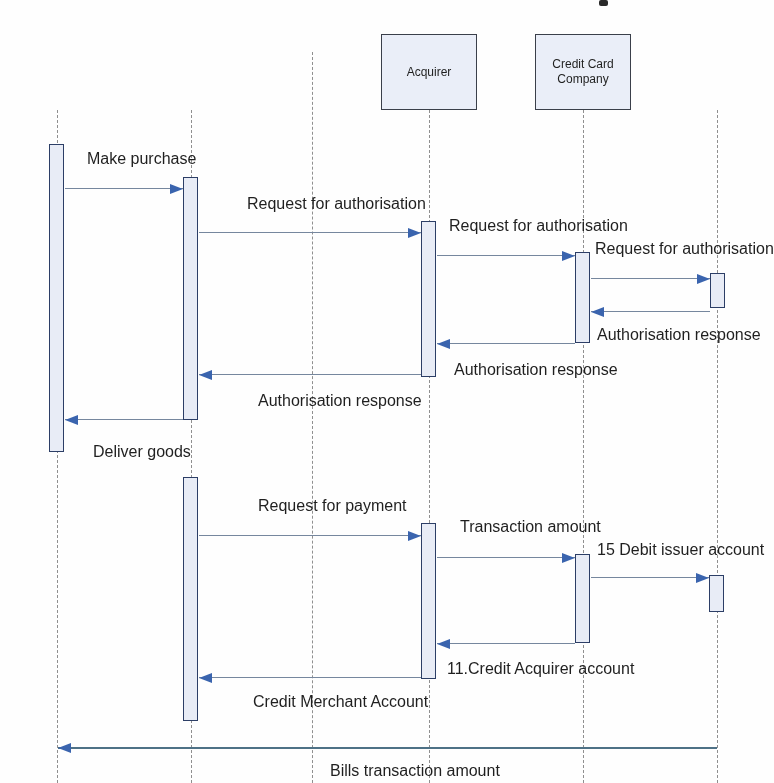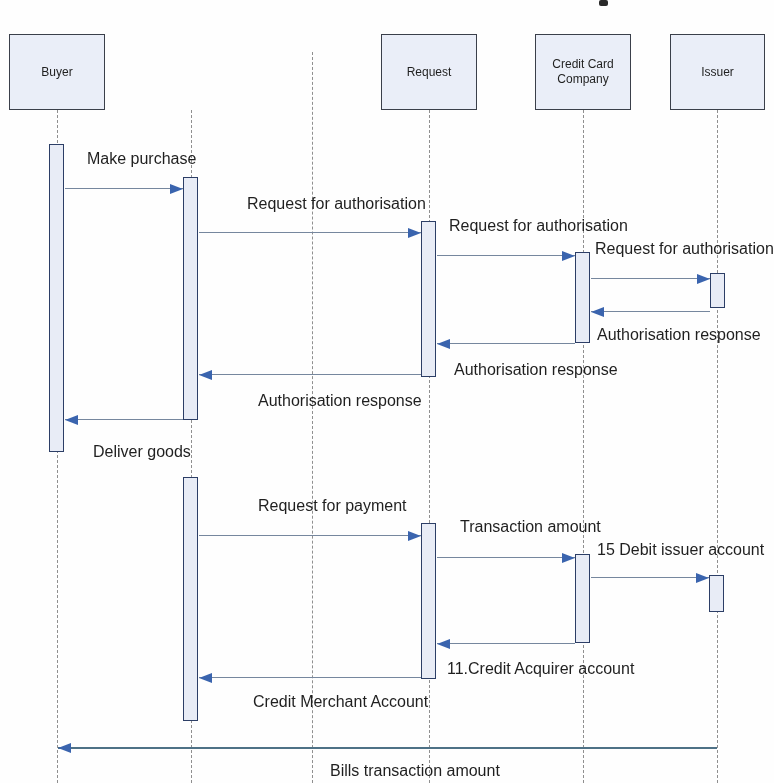--- a/index.html
+++ b/index.html
@@ -64,31 +64,25 @@
 </head>
 <body>
 
 <div id="stage">
     <div class="lifeline" style="left: 57px; top: 110px; height: 673px; border-left-color: rgb(143, 143, 143);"></div>
     <div class="lifeline" style="left: 191px; top: 110px; height: 673px; border-left-color: rgb(143, 143, 143);"></div>
     <div class="lifeline" style="left: 312px; top: 52px; height: 731px; border-left-color: rgb(143, 143, 143);"></div>
     <div class="lifeline" style="left: 429px; top: 110px; height: 673px; border-left-color: rgb(143, 143, 143);"></div>
     <div class="lifeline" style="left: 583px; top: 110px; height: 673px; border-left-color: rgb(143, 143, 143);"></div>
     <div class="lifeline" style="left: 717px; top: 110px; height: 673px; border-left-color: rgb(143, 143, 143);"></div>
-    <div class="actor" style="left: 9px; top: 34px; width: 96px; height: 76px; background: rgb(234, 238, 248); border: 1.5px solid rgb(58, 63, 74);">
-      <div class="actor-label" style="color: rgb(31, 31, 31);">Buyer</div>
-    </div>
     <div class="actor" style="left: 381px; top: 34px; width: 96px; height: 76px; background: rgb(234, 238, 248); border: 1.5px solid rgb(58, 63, 74);">
-      <div class="actor-label" style="color: rgb(31, 31, 31);">Request</div>
+      <div class="actor-label" style="color: rgb(31, 31, 31);">Acquirer</div>
     </div>
     <div class="actor" style="left: 535px; top: 34px; width: 96px; height: 76px; background: rgb(234, 238, 248); border: 1.5px solid rgb(58, 63, 74);">
       <div class="actor-label" style="color: rgb(31, 31, 31);">Credit Card Company</div>
-    </div>
-    <div class="actor" style="left: 670px; top: 34px; width: 95px; height: 76px; background: rgb(234, 238, 248); border: 1.5px solid rgb(58, 63, 74);">
-      <div class="actor-label" style="color: rgb(31, 31, 31);">Issuer</div>
     </div>
     <div class="activation" style="left: 49px; top: 144px; height: 308px; background: rgb(232, 236, 246); border: 1px solid rgb(44, 62, 102);"></div>
     <div class="activation" style="left: 183px; top: 177px; height: 243px; background: rgb(232, 236, 246); border: 1px solid rgb(44, 62, 102);"></div>
     <div class="activation" style="left: 421px; top: 221px; height: 156px; background: rgb(232, 236, 246); border: 1px solid rgb(44, 62, 102);"></div>
     <div class="activation" style="left: 575px; top: 252px; height: 91px; background: rgb(232, 236, 246); border: 1px solid rgb(44, 62, 102);"></div>
     <div class="activation" style="left: 710px; top: 273px; height: 35px; background: rgb(232, 236, 246); border: 1px solid rgb(44, 62, 102);"></div>
     <div class="activation" style="left: 183px; top: 477px; height: 244px; background: rgb(232, 236, 246); border: 1px solid rgb(44, 62, 102);"></div>
     <div class="activation" style="left: 421px; top: 523px; height: 156px; background: rgb(232, 236, 246); border: 1px solid rgb(44, 62, 102);"></div>
     <div class="activation" style="left: 575px; top: 554px; height: 89px; background: rgb(232, 236, 246); border: 1px solid rgb(44, 62, 102);"></div>
     <div class="activation" style="left: 709px; top: 575px; height: 37px; background: rgb(232, 236, 246); border: 1px solid rgb(44, 62, 102);"></div>

